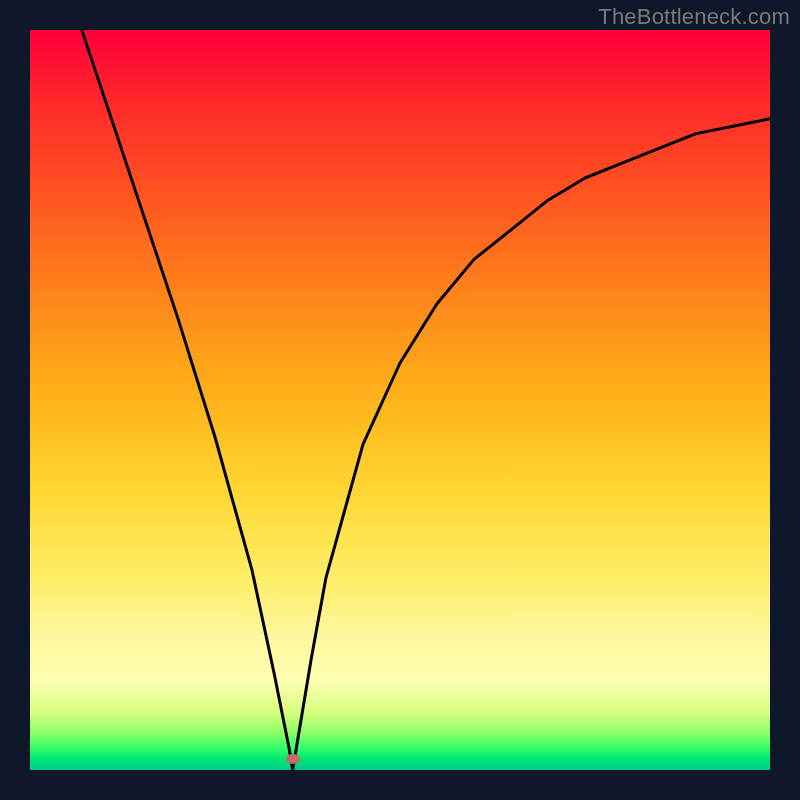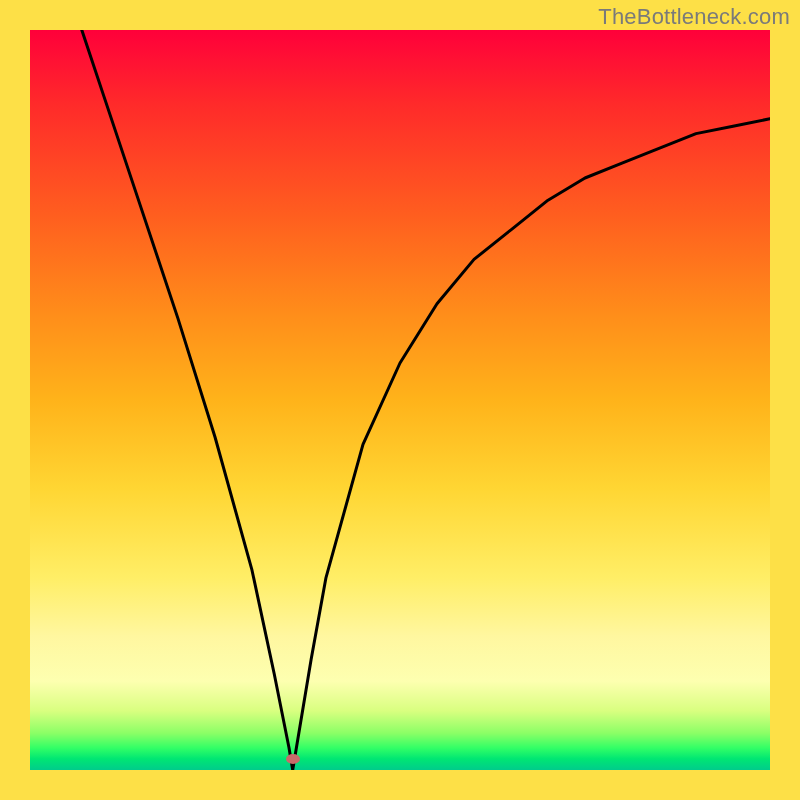--- a/index.html
+++ b/index.html
@@ -10,21 +10,21 @@
     position: relative;
     overflow: hidden;
     font-family: Arial, Helvetica, sans-serif;
   }
   .outer {
     position: absolute;
     top: 0;
     left: 0;
     width: 800px;
     height: 800px;
-    background: #fde047;
+    background: #0f172a;
   }
   .plot {
     position: absolute;
     top: 30px;
     left: 30px;
     width: 740px;
     height: 740px;
     
     background: linear-gradient(to bottom,
       #ff003a 0%,

